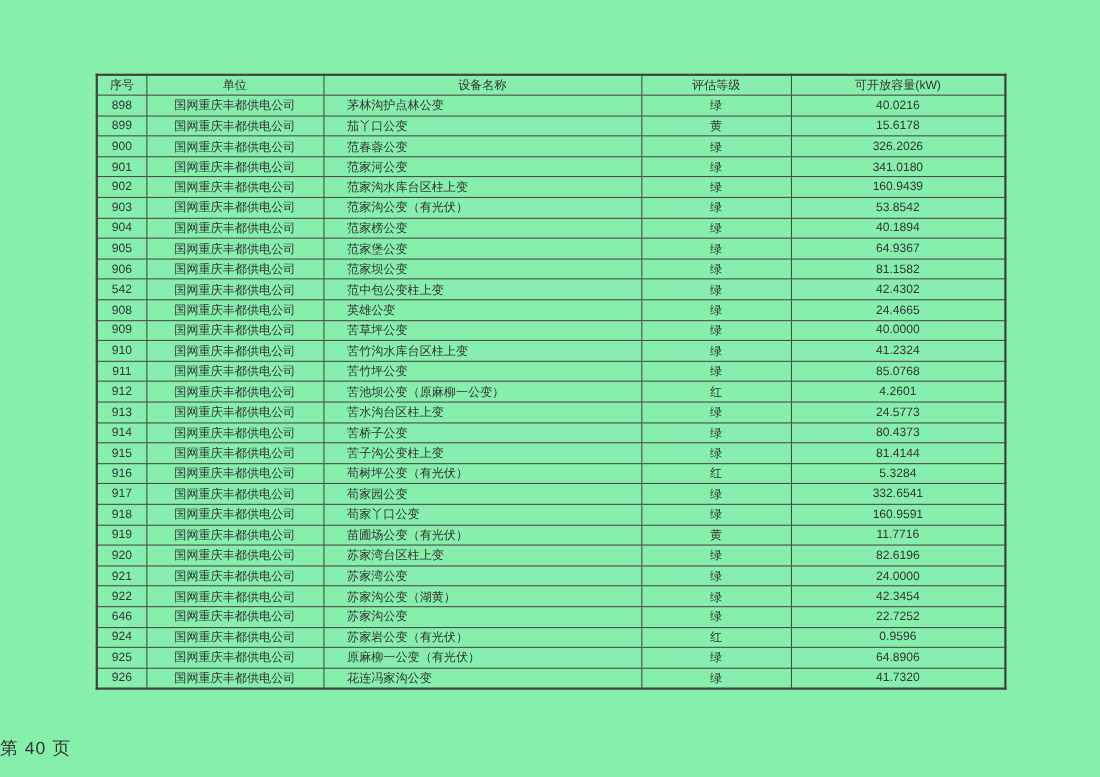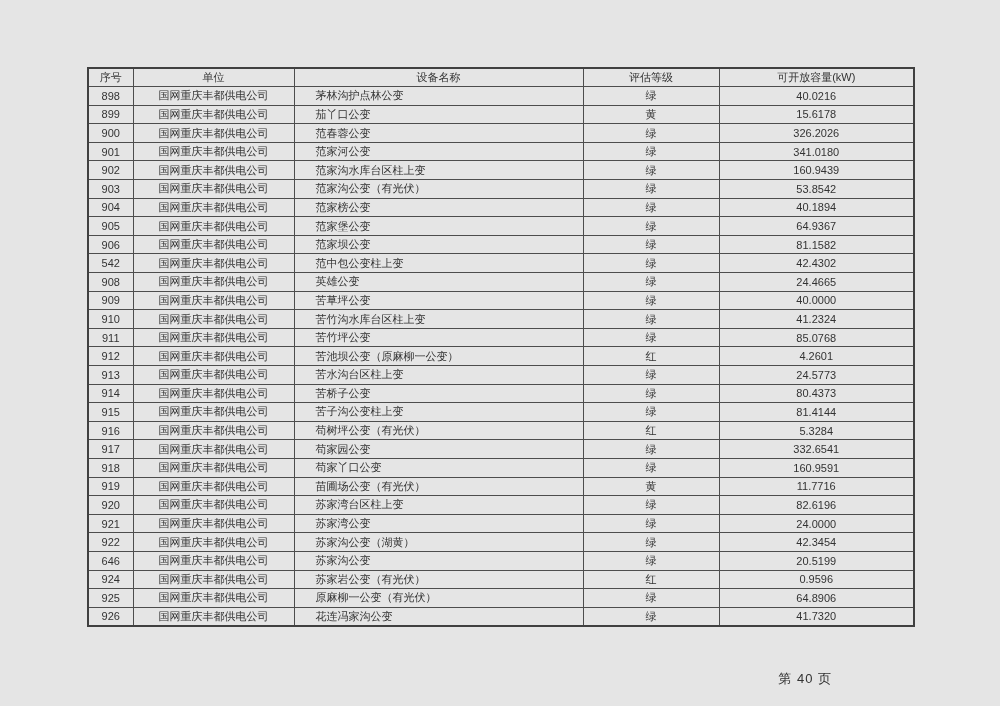--- a/index.html
+++ b/index.html
@@ -5,21 +5,21 @@
   * { margin: 0; padding: 0; box-sizing: border-box; }
   html, body {
     width: 1000px;
     background: #ffffff;
     font-family: "Liberation Sans", "DejaVu Sans", sans-serif;
   }
   .page {
     position: relative;
     width: 1000px;
     height: 706px;
-    background: #e5e5e5;
+    background: #86efac;
     overflow: hidden;
     text-decoration: underline;
   }
   table.capacity-table {
     position: absolute;
     left: 87px;
     top: 67px;
     width: 826px;
     border-collapse: collapse;
     table-layout: fixed;
@@ -47,22 +47,22 @@
   .col-no       { width: 45px; }
   .col-unit     { width: 161px; }
   .col-device   { width: 289px; }
   .col-grade    { width: 136px; }
   .col-capacity { width: 195px; }
   .page-footer {
     position: absolute;
     left: 0;
     top: 670px;
     width: 832px;
-    text-align: right;
-    font-size: 13px;
+    text-align: left;
+    font-size: 16px;
     color: #333333;
     letter-spacing: 1px;
   }
 </style>
 </head>
 <body>
 
 <div class="page">
 
   <table class="capacity-table">
@@ -281,21 +281,21 @@
     <td class="device-cell">苏家沟公变（湖黄）</td>
     <td>绿</td>
     <td>42.3454</td>
   </tr>
 
   <tr>
     <td>646</td>
     <td>国网重庆丰都供电公司</td>
     <td class="device-cell">苏家沟公变</td>
     <td>绿</td>
-    <td>20.5199</td>
+    <td>22.7252</td>
   </tr>
 
   <tr>
     <td>924</td>
     <td>国网重庆丰都供电公司</td>
     <td class="device-cell">苏家岩公变（有光伏）</td>
     <td>红</td>
     <td>0.9596</td>
   </tr>
 

